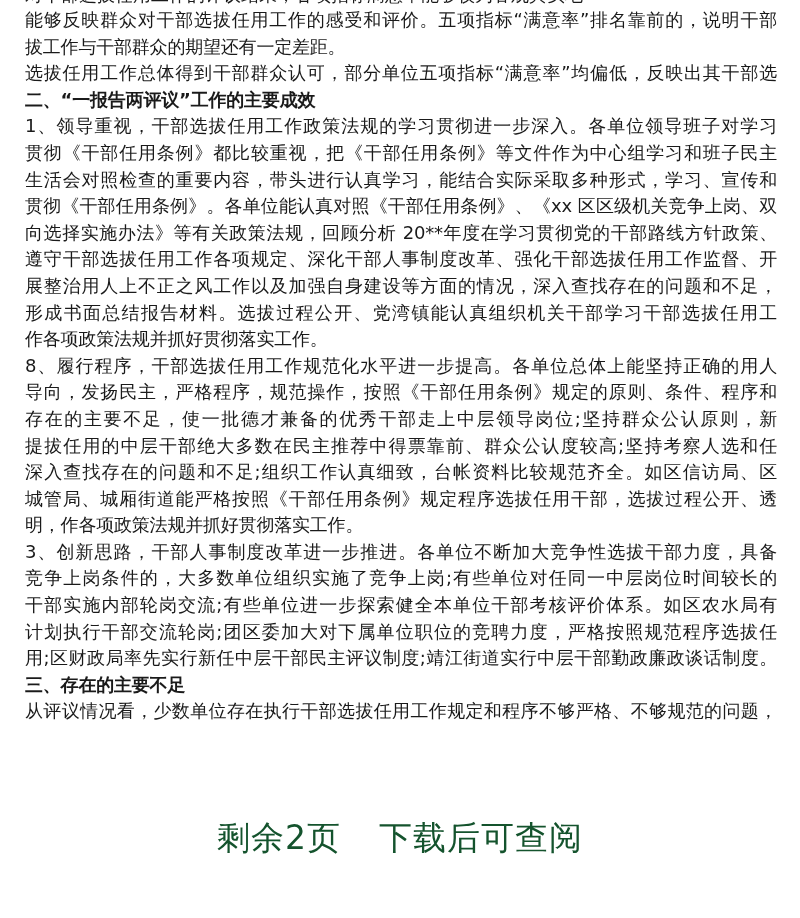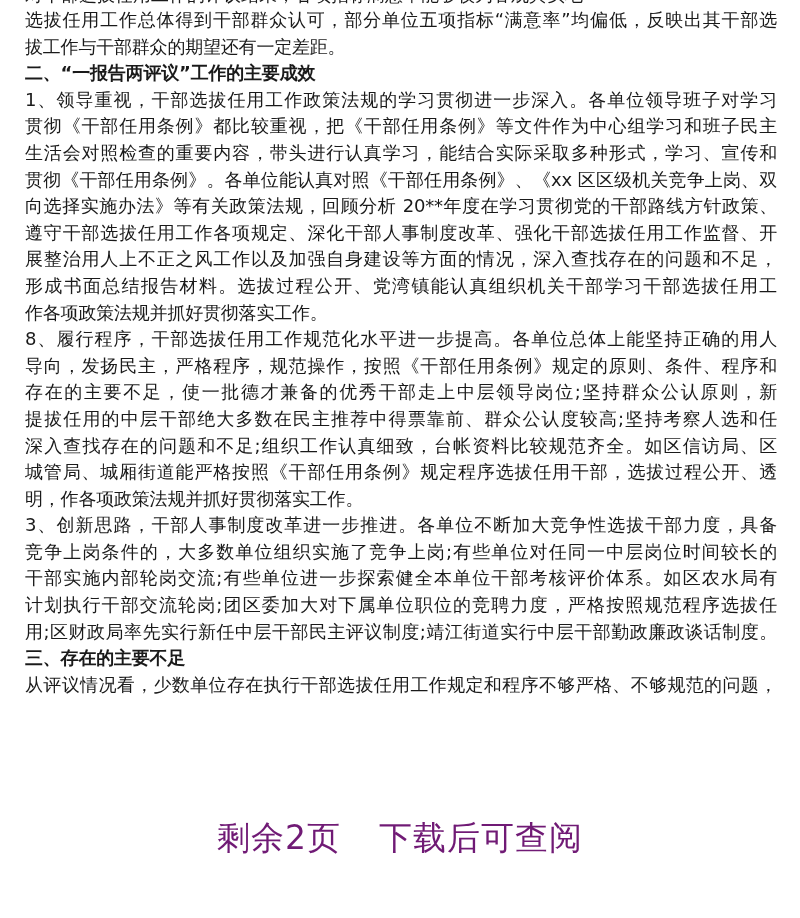--- a/index.html
+++ b/index.html
@@ -67,43 +67,44 @@
       pointer-events: none;
       font-weight: bold;
     }
     .footer {
       position: absolute;
       left: 0;
       top: 816px;
       width: 800px;
       text-align: center;
       font-size: 33px;
-      color: #701a75;
+      color: #14532d;
       letter-spacing: 1px;
     }
     .footer .gap {
       display: inline-block;
       width: 38px;
     }
   </style>
 </head>
 <body>
 
 <div class="page">
 
   <div class="watermark" style="left:230px;top:330px;">　　　　</div>
   <div class="watermark" style="left:560px;top:360px;">　　　　</div>
 
   <div class="cutoff-line">对干部选拔任用工作的评议结果，各项指标满意率能够较为客观真实地</div>
 
   <div class="content">
 
     <div>
+      <span class="line">能够反映群众对干部选拔任用工作的感受和评价。五项指标“满意率”排名靠前的，说明干部</span>
+      <span class="line last">拔工作与干部群众的期望还有一定差距。</span>
       <span class="line">选拔任用工作总体得到干部群众认可，部分单位五项指标“满意率”均偏低，反映出其干部选</span>
-      <span class="line last">拔工作与干部群众的期望还有一定差距。</span>
     </div>
 
     <span class="line heading">二、“一报告两评议”工作的主要成效</span>
 
     <div>
       <span class="line">1、领导重视，干部选拔任用工作政策法规的学习贯彻进一步深入。各单位领导班子对学习</span>
       <span class="line">贯彻《干部任用条例》都比较重视，把《干部任用条例》等文件作为中心组学习和班子民主</span>
       <span class="line">生活会对照检查的重要内容，带头进行认真学习，能结合实际采取多种形式，学习、宣传和</span>
       <span class="line">贯彻《干部任用条例》。各单位能认真对照《干部任用条例》、《xx 区区级机关竞争上岗、双</span>
       <span class="line">向选择实施办法》等有关政策法规，回顾分析 20**年度在学习贯彻党的干部路线方针政策、</span>

